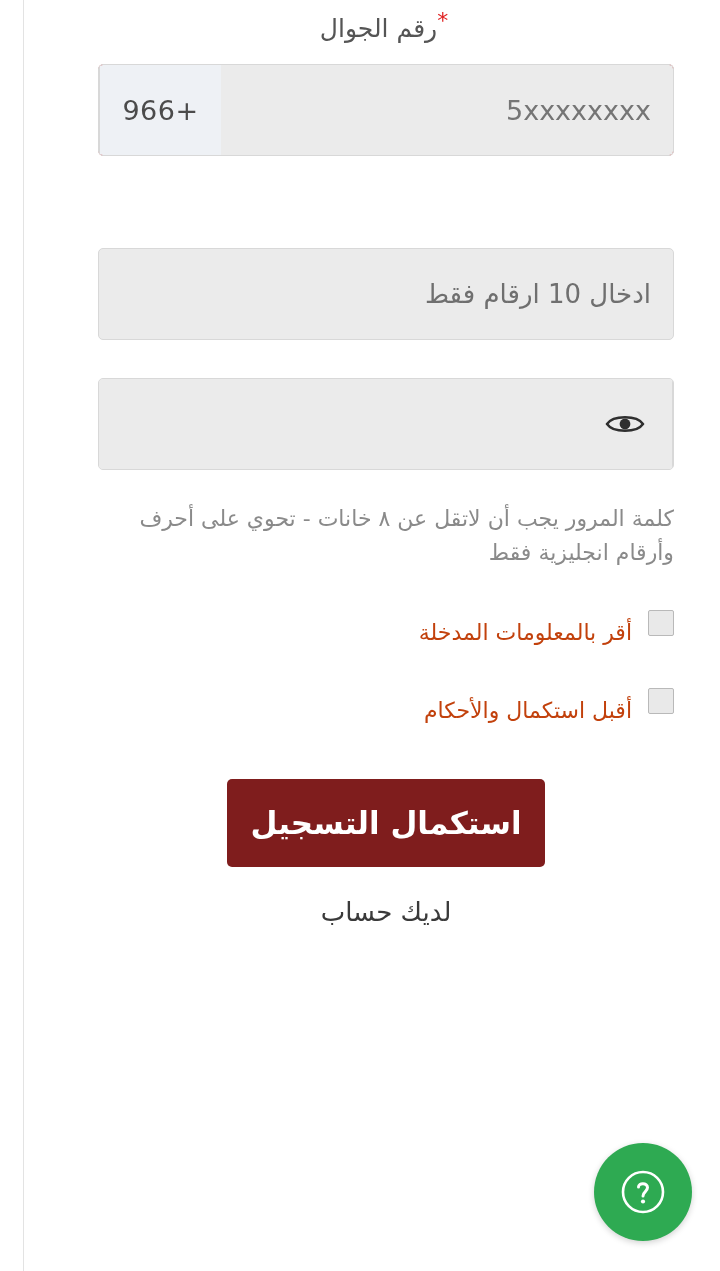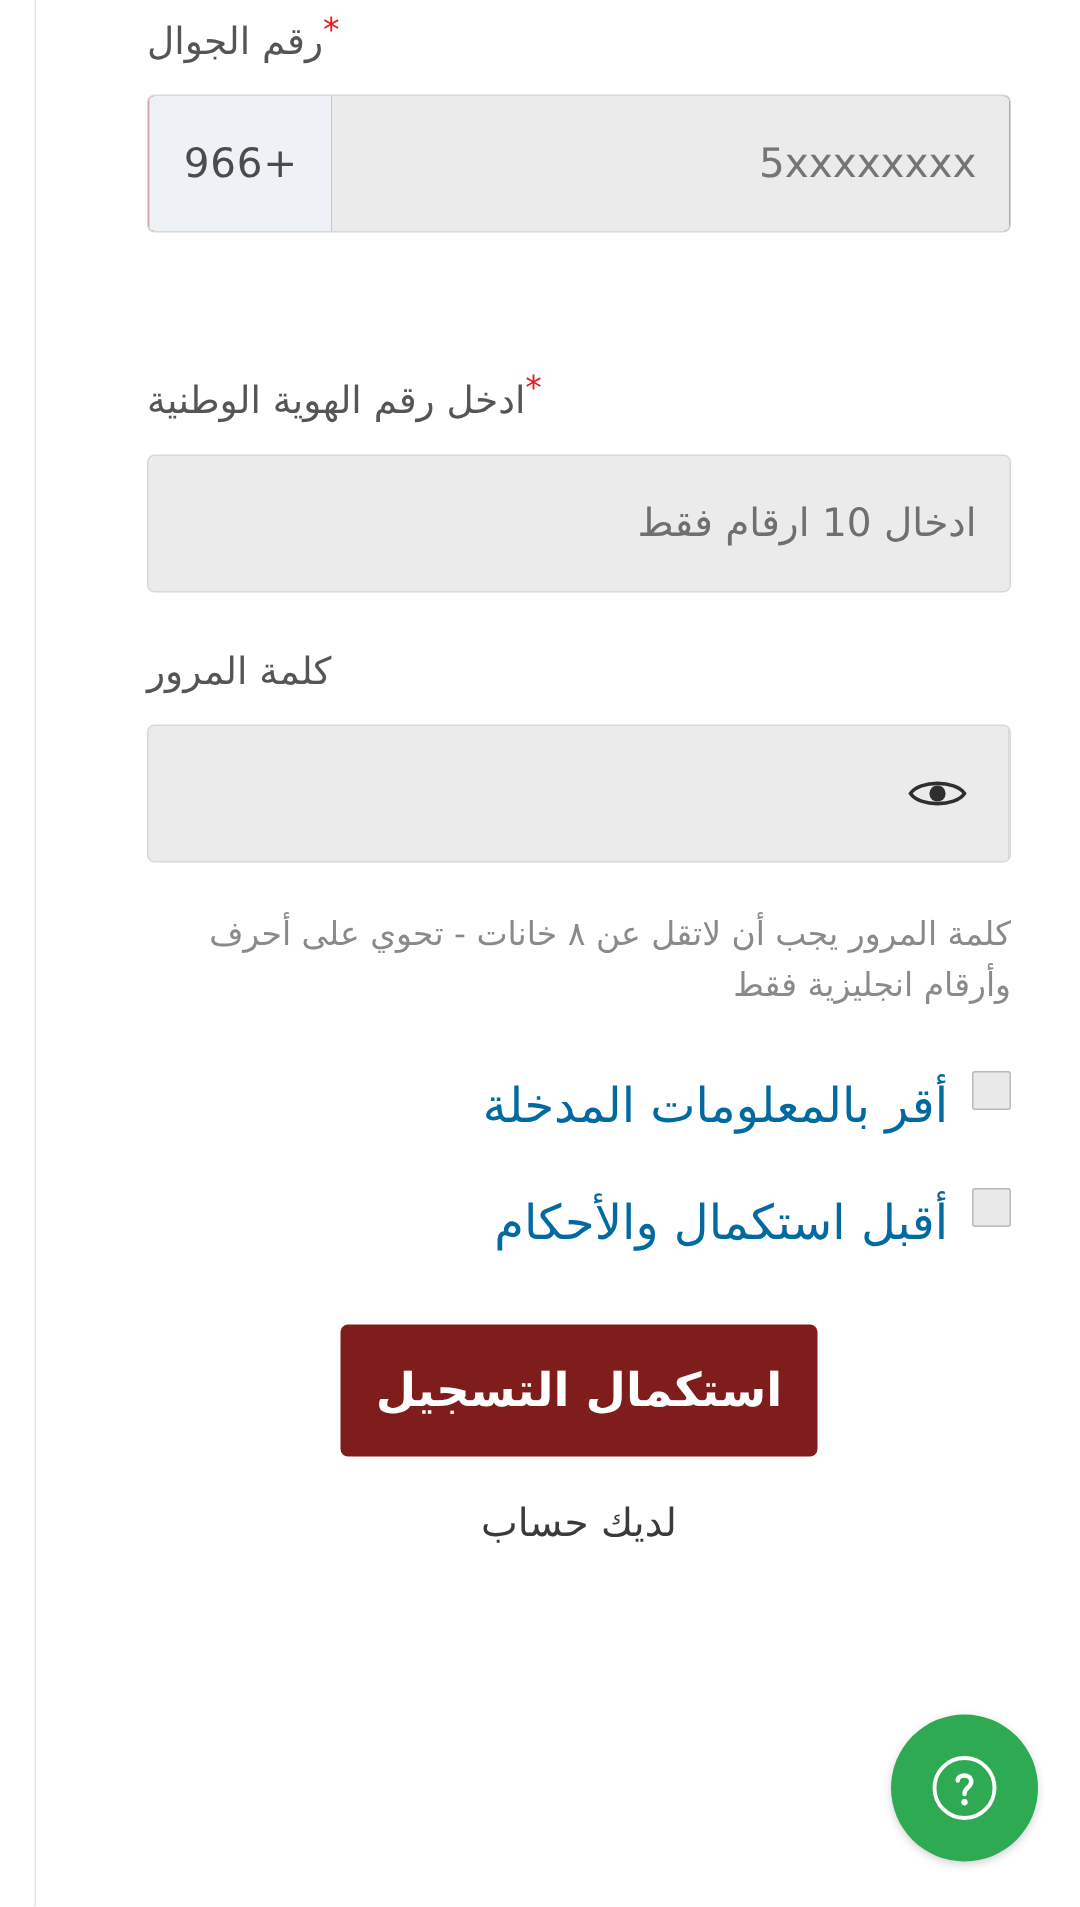--- a/index.html
+++ b/index.html
@@ -40,21 +40,21 @@
   .form-wrap {
     width: 576px;
     margin: 0;
     padding-top: 8px;
   }
 
   .field { margin-bottom: 0; }
 
   .label {
     direction: rtl;
-    text-align: left;
+    text-align: center;
     font-size: 25px;
     color: #555555;
     line-height: 1.2;
     padding-bottom: 20px;
     white-space: nowrap;
   }
   .label .req {
     color: #e02020;
     font-size: 22px;
     vertical-align: super;
@@ -180,22 +180,22 @@
   .check-box {
     width: 26px;
     height: 26px;
     background: #e9e9e9;
     border: 1px solid #b9b9b9;
     border-radius: 2px;
     flex: 0 0 auto;
     margin-left: 16px;
   }
   .check-label {
-    font-size: 32px;
-    color: #0369a1;
+    font-size: 22px;
+    color: #c2410c;
     white-space: nowrap;
     margin-top: 20px;
   }
 
   .submit-wrap {
     width: 576px;
     display: flex;
     justify-content: center;
     padding-top: 52px;
   }
@@ -261,30 +261,26 @@
           <input class="phone-input" type="text" placeholder="5xxxxxxxx" style="">
         </div>
       </div>
 
       <div class="gap-lg"></div>
 
 
       <div class="gap-lg"></div>
 
       <div class="field">
-        <div class="label">
-          <span class="req">*</span><span>ادخل رقم الهوية الوطنية</span>
-        </div>
         <input class="input-base" type="text" placeholder="ادخال 10 ارقام فقط" style="">
       </div>
 
       <div class="gap-md"></div>
 
       <div class="field">
-        <div class="label">كلمة المرور</div>
         <div class="pass-row">
           <input class="pass-input" type="password" placeholder="" style="">
           <div class="pass-toggle">
             <svg width="40" height="26" viewBox="0 0 40 26" aria-hidden="true">
               <path d="M2 13 C8 4, 32 4, 38 13 C32 22, 8 22, 2 13 Z" fill="none" stroke="#2f2f2f" stroke-width="2.4"></path>
               <circle cx="20" cy="13" r="5.4" fill="#2f2f2f"></circle>
             </svg>
           </div>
         </div>
         <div class="hint">كلمة المرور يجب أن لاتقل عن ٨ خانات - تحوي على أحرف وأرقام انجليزية فقط</div>

